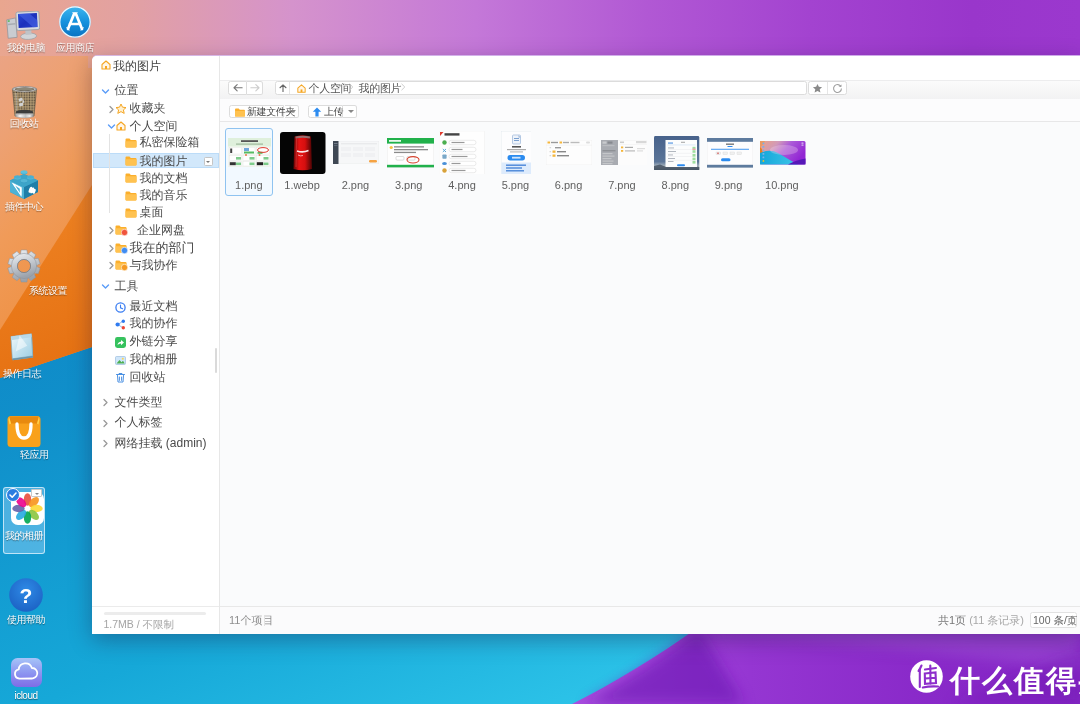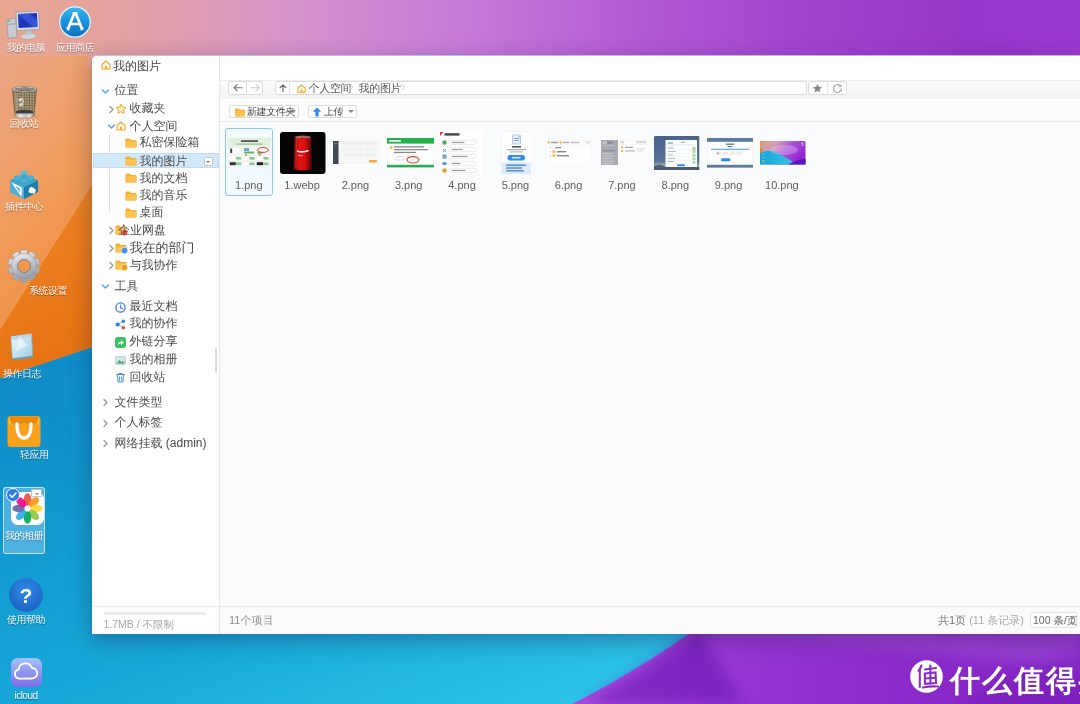--- a/index.html
+++ b/index.html
@@ -282,21 +282,21 @@
         <path d="M0.5,1.5 Q0.5,0.5 1.5,0.5 L4.5,0.5 L5.8,2 L10.5,2 Q11.5,2 11.5,3 L11.5,8.5 Q11.5,9.5 10.5,9.5 L1.5,9.5 Q0.5,9.5 0.5,8.5 Z" fill="#fbaf2c"></path>
         <path d="M0.5,3.2 L11.5,3.2 L11.5,8.5 Q11.5,9.5 10.5,9.5 L1.5,9.5 Q0.5,9.5 0.5,8.5 Z" fill="#ffc250"></path>
       </svg><div class="abs" style="left:47.5px;top:149.3px;font-size:12px;line-height:15px;color:#4a4a4a;white-space:nowrap;">桌面</div>
 <svg class="abs" style="left:15px;top:170.0px" width="9" height="9" viewBox="0 0 9 9">
         <path d="M3,1.5 L6,4.5 L3,7.5" stroke="#9a9a9a" stroke-width="1.3" fill="none" stroke-linecap="round" stroke-linejoin="round"></path>
       </svg><svg class="abs" style="left:23.4px;top:169.0px" width="12" height="10" viewBox="0 0 12 10">
         <path d="M0.5,1.5 Q0.5,0.5 1.5,0.5 L4.5,0.5 L5.8,2 L10.5,2 Q11.5,2 11.5,3 L11.5,8.5 Q11.5,9.5 10.5,9.5 L1.5,9.5 Q0.5,9.5 0.5,8.5 Z" fill="#fbaf2c"></path>
         <path d="M0.5,3.2 L11.5,3.2 L11.5,8.5 Q11.5,9.5 10.5,9.5 L1.5,9.5 Q0.5,9.5 0.5,8.5 Z" fill="#ffc250"></path>
       </svg><circle-ph></circle-ph><svg class="abs" style="left:29.4px;top:173.0px" width="7" height="7" viewBox="0 0 7 7">
         <circle cx="3.5" cy="3.5" r="3.2" fill="#f0543c" stroke="#fff" stroke-width="0.6"></circle>
-      </svg><div class="abs" style="left:26px;top:166.5px;font-size:12px;line-height:15px;color:#4a4a4a;white-space:nowrap;">企业网盘</div>
+      </svg><div class="abs" style="left:45px;top:166.5px;font-size:12px;line-height:15px;color:#4a4a4a;white-space:nowrap;">企业网盘</div>
 <svg class="abs" style="left:15px;top:187.8px" width="9" height="9" viewBox="0 0 9 9">
         <path d="M3,1.5 L6,4.5 L3,7.5" stroke="#9a9a9a" stroke-width="1.3" fill="none" stroke-linecap="round" stroke-linejoin="round"></path>
       </svg><svg class="abs" style="left:23.4px;top:186.8px" width="12" height="10" viewBox="0 0 12 10">
         <path d="M0.5,1.5 Q0.5,0.5 1.5,0.5 L4.5,0.5 L5.8,2 L10.5,2 Q11.5,2 11.5,3 L11.5,8.5 Q11.5,9.5 10.5,9.5 L1.5,9.5 Q0.5,9.5 0.5,8.5 Z" fill="#fbaf2c"></path>
         <path d="M0.5,3.2 L11.5,3.2 L11.5,8.5 Q11.5,9.5 10.5,9.5 L1.5,9.5 Q0.5,9.5 0.5,8.5 Z" fill="#ffc250"></path>
       </svg><svg class="abs" style="left:29.4px;top:190.8px" width="7" height="7" viewBox="0 0 7 7">
         <circle cx="3.5" cy="3.5" r="3.2" fill="#3f8cf3" stroke="#fff" stroke-width="0.6"></circle>
       </svg><div class="abs" style="left:37.5px;top:184.3px;font-size:13px;line-height:15px;color:#4a4a4a;white-space:nowrap;">我在的部门</div>
 <svg class="abs" style="left:15px;top:205.3px" width="9" height="9" viewBox="0 0 9 9">
         <path d="M3,1.5 L6,4.5 L3,7.5" stroke="#9a9a9a" stroke-width="1.3" fill="none" stroke-linecap="round" stroke-linejoin="round"></path>

